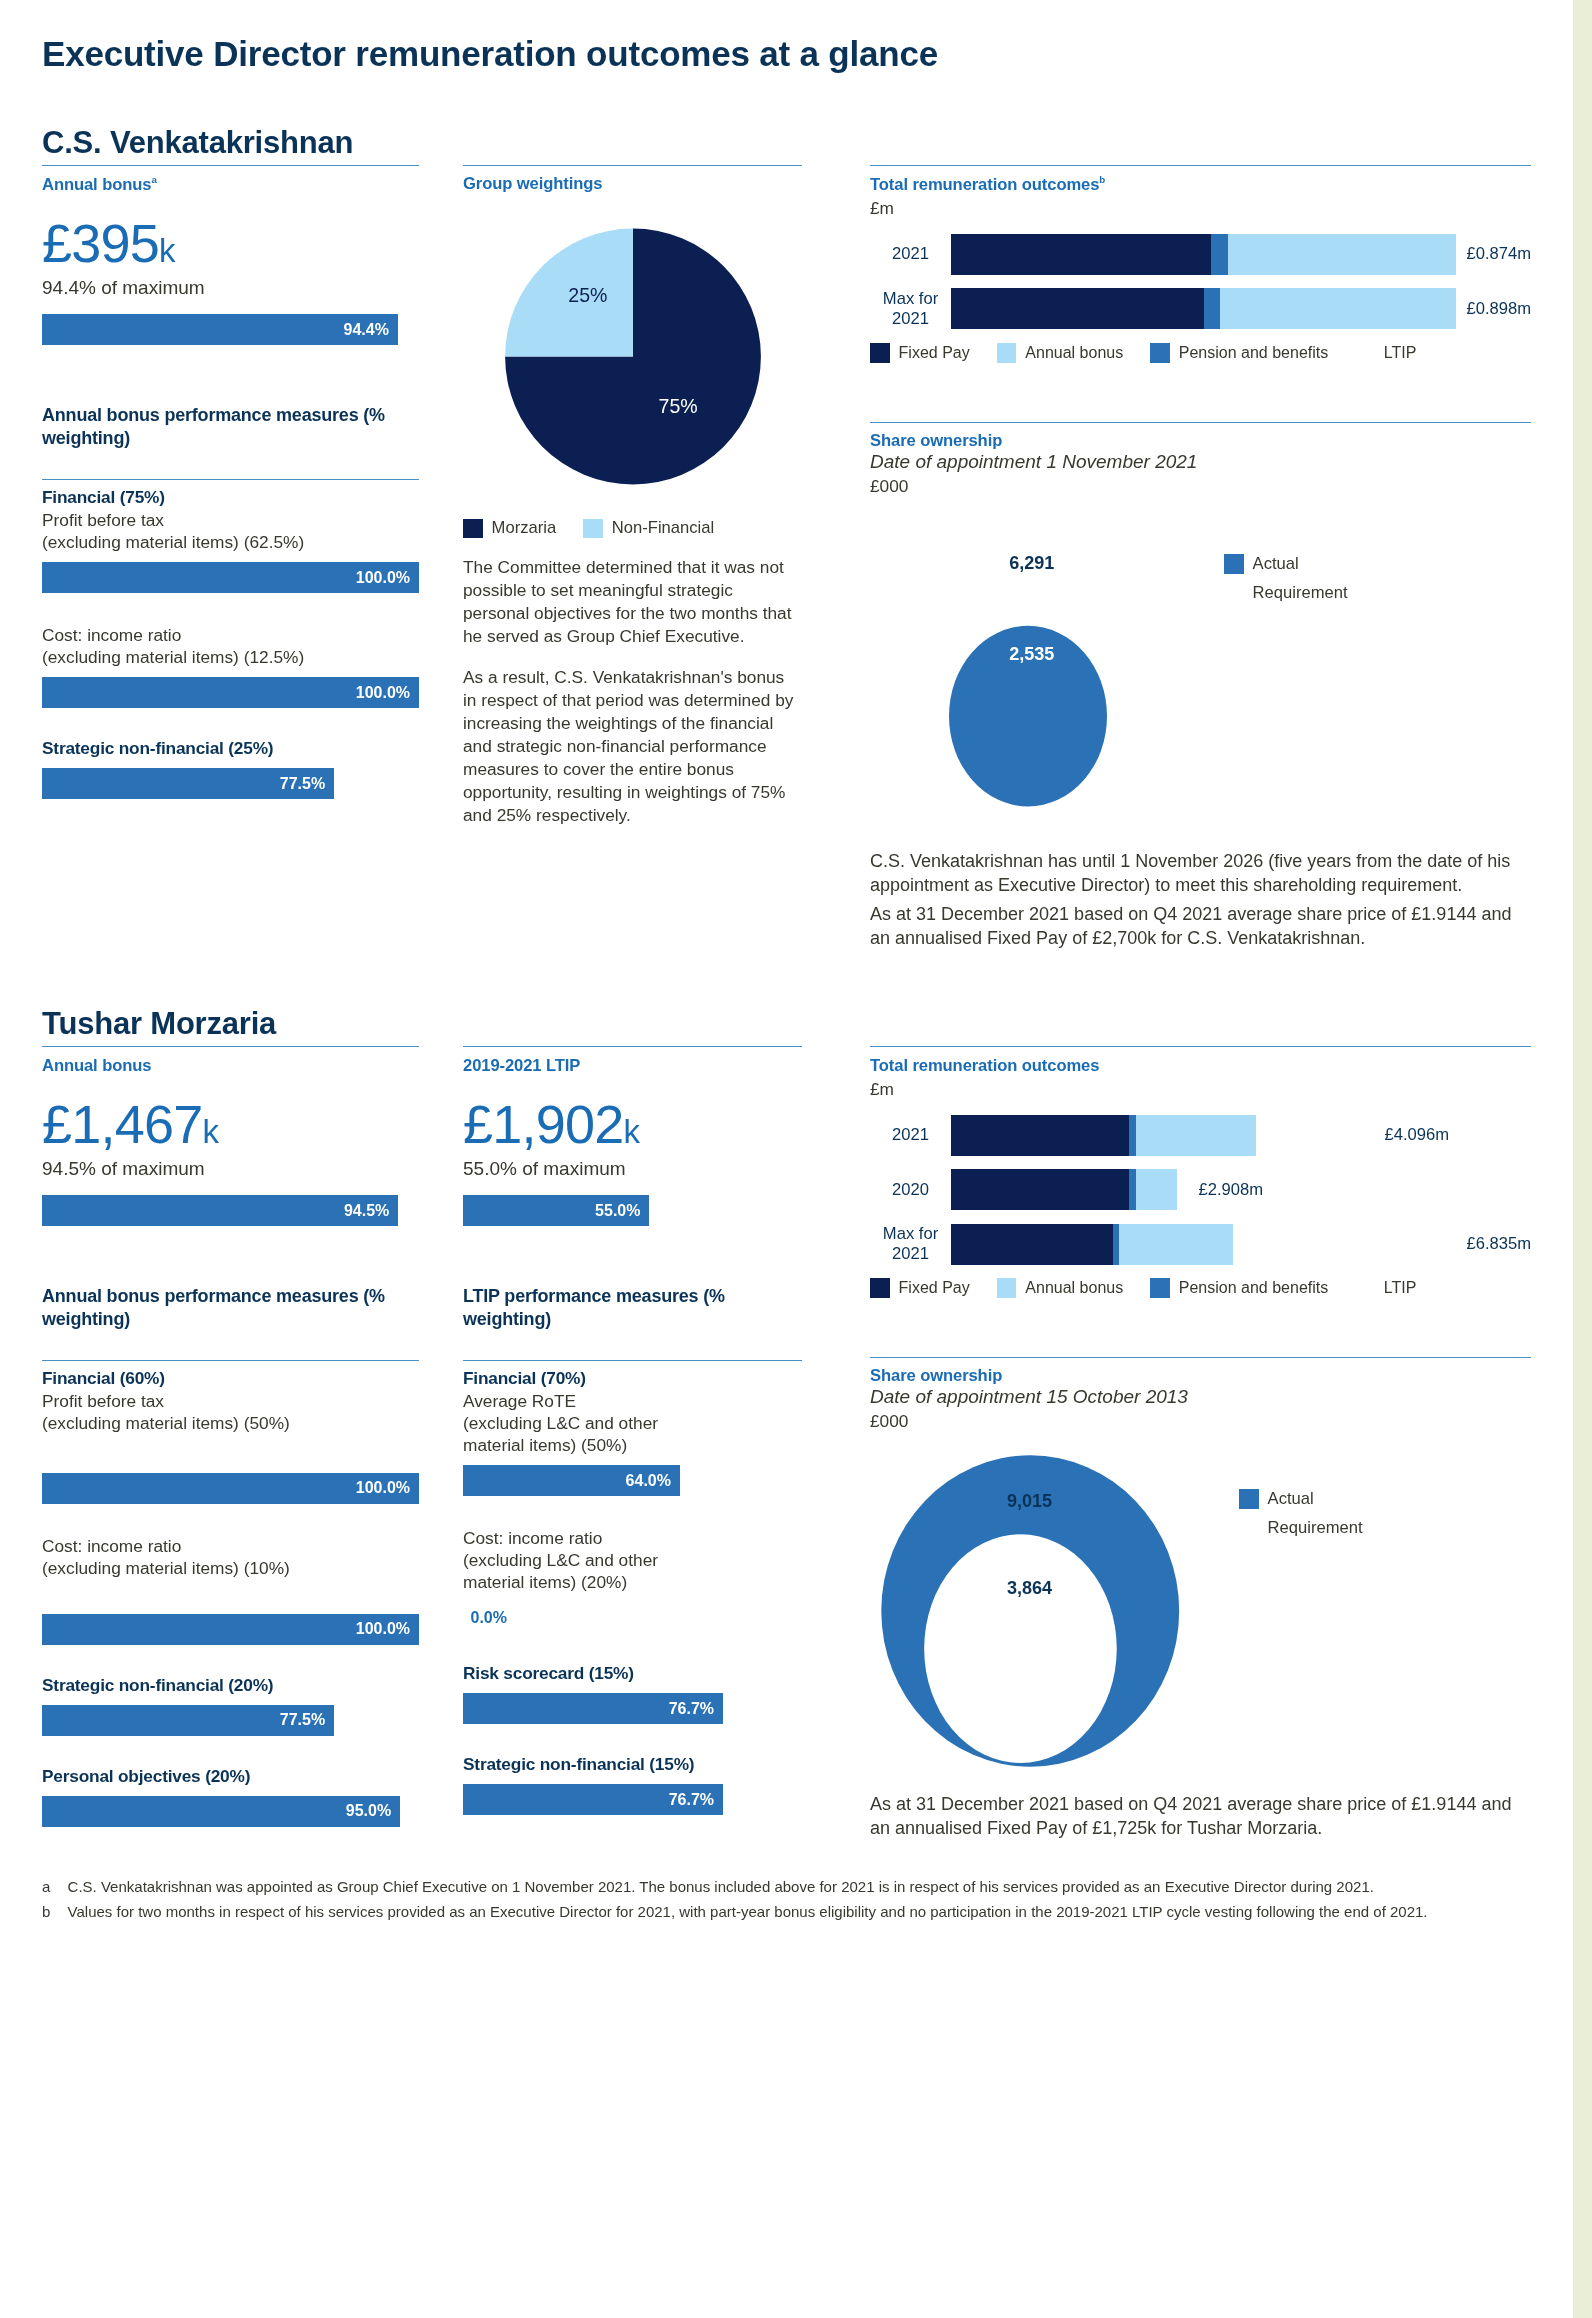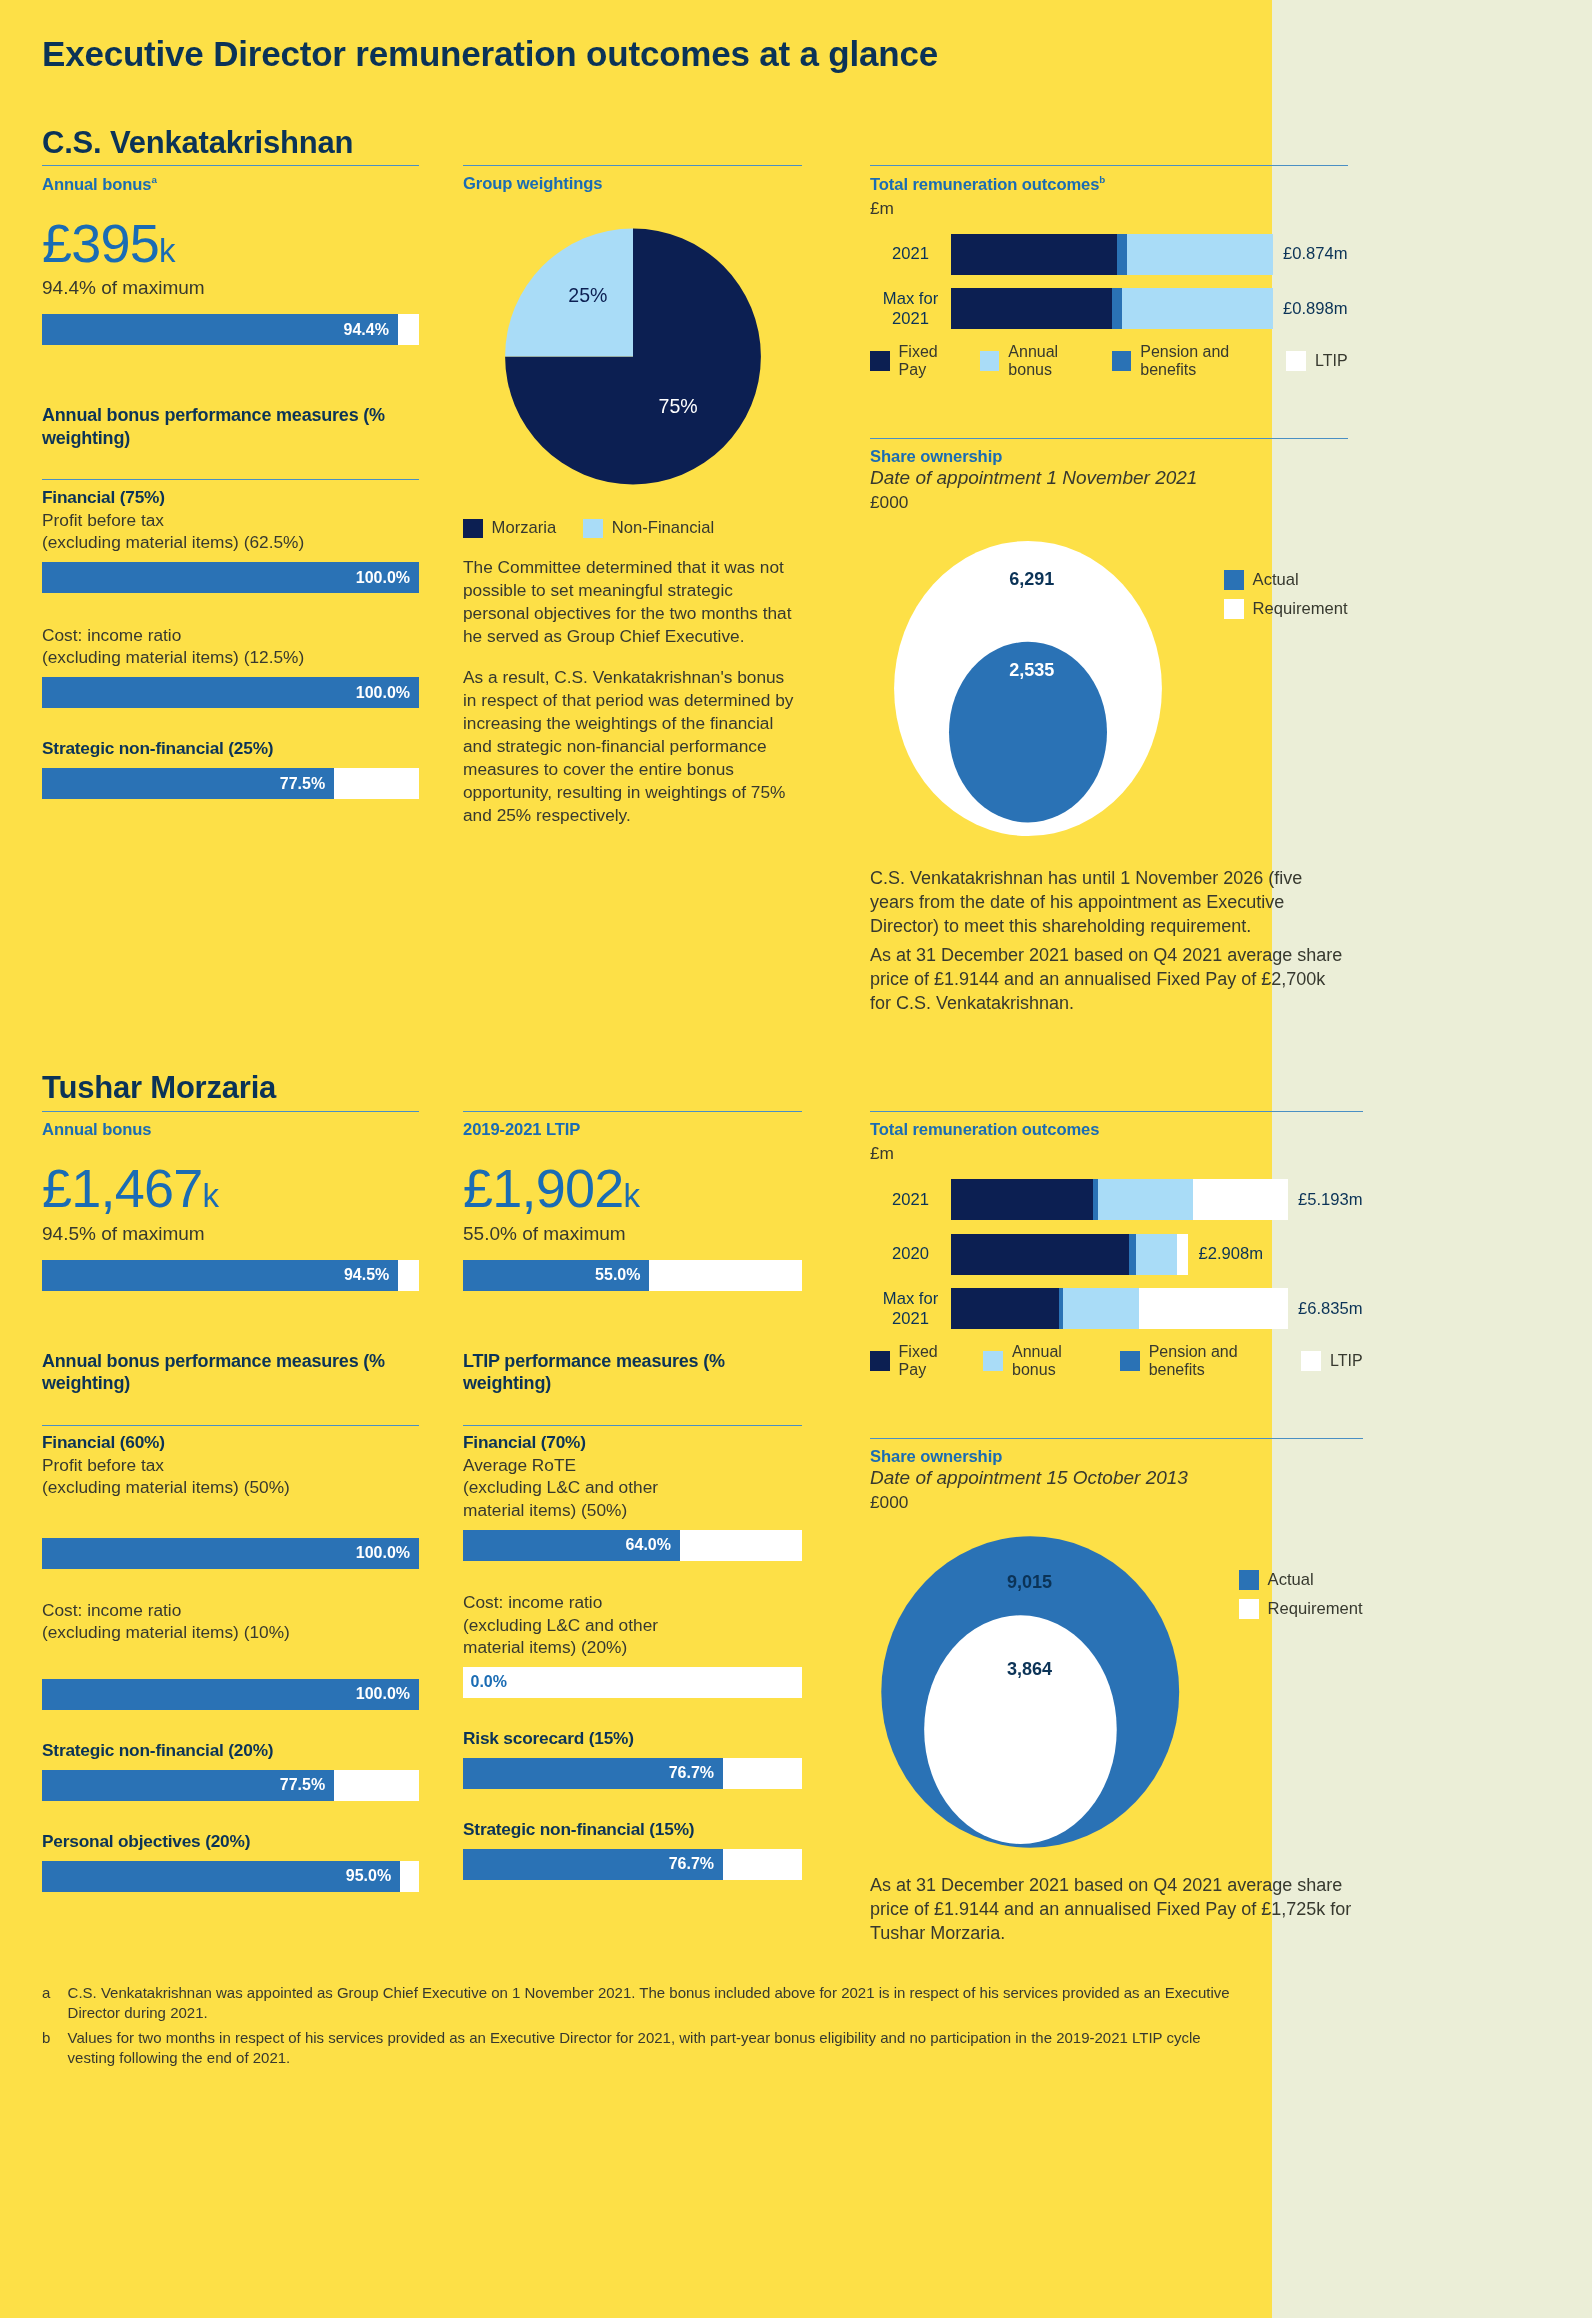--- a/index.html
+++ b/index.html
@@ -5,23 +5,23 @@
   * { box-sizing: border-box; margin: 0; padding: 0; }
   html, body {
     width: 1593px;
     background: #ebeed7;
     font-family: "Liberation Sans", sans-serif;
   }
   body { padding: 0; }
 
   .page {
     position: relative;
-    width: 1272px;
+    width: 1573px;
     min-height: 2319px;
-    background: #fde047;
+    background: #ffffff;
     padding: 35px 42px 22.6px 42px;
   }
 
   
   .main-title {
     color: #0b3357;
     font-size: 35px;
     font-weight: bold;
     letter-spacing: -0.2px;
     margin-bottom: 53px;
@@ -521,21 +521,21 @@
         <div class="spacer-sm"></div>
 
         <div class="rembar-row">
           <div class="rembar-cat">2021</div>
           <div class="rembar-track" style="max-width:423px">
             <div class="seg" style="background:#0c1f52;width:42.1%"></div>
             <div class="seg" style="background:#2a72b5;width:1.6%"></div>
             <div class="seg" style="background:#a9dcf7;width:28.3%"></div>
             <div class="seg" style="background:#ffffff;width:28.0%"></div>
           </div>
-          <div class="rembar-total">£5.193m</div>
+          <div class="rembar-total">£4.096m</div>
         </div>
 
         <div class="rembar-row">
           <div class="rembar-cat">2020</div>
           <div class="rembar-track" style="max-width:237px">
             <div class="seg" style="background:#0c1f52;width:75.1%"></div>
             <div class="seg" style="background:#2a72b5;width:2.9%"></div>
             <div class="seg" style="background:#a9dcf7;width:17.2%"></div>
             <div class="seg" style="background:#ffffff;width:4.8%"></div>
           </div>

